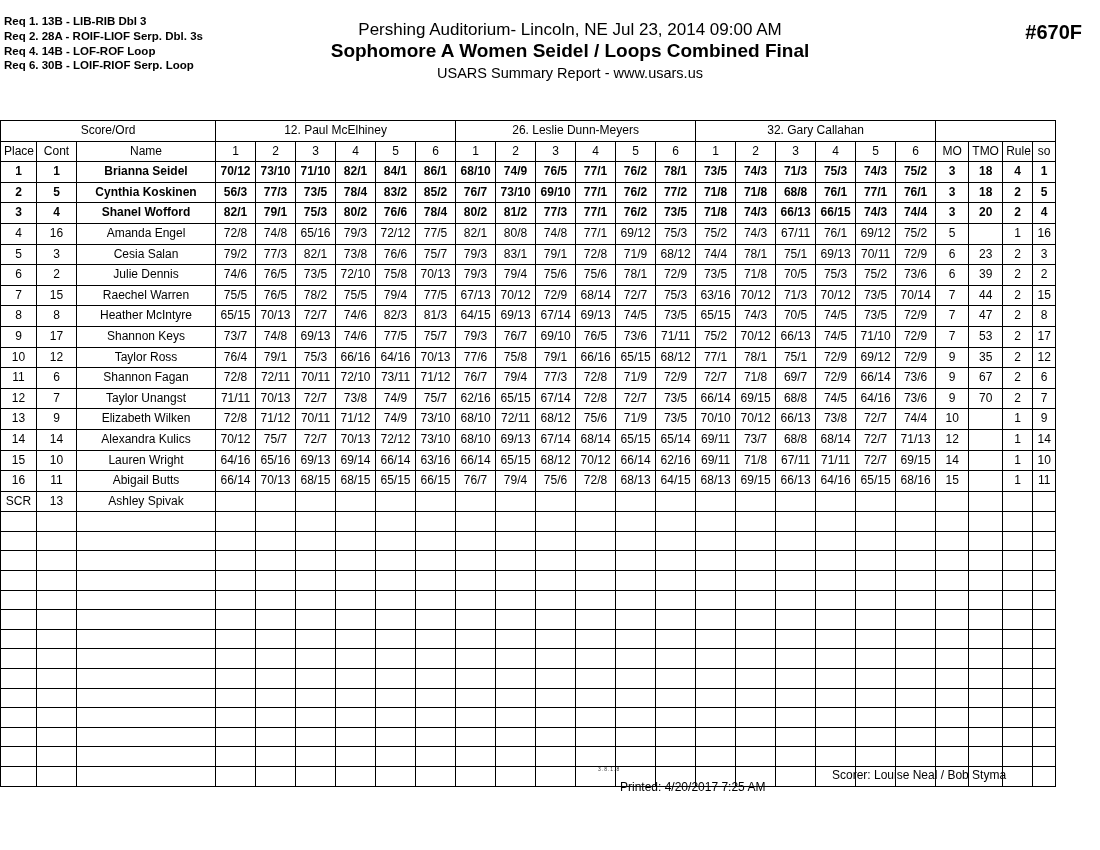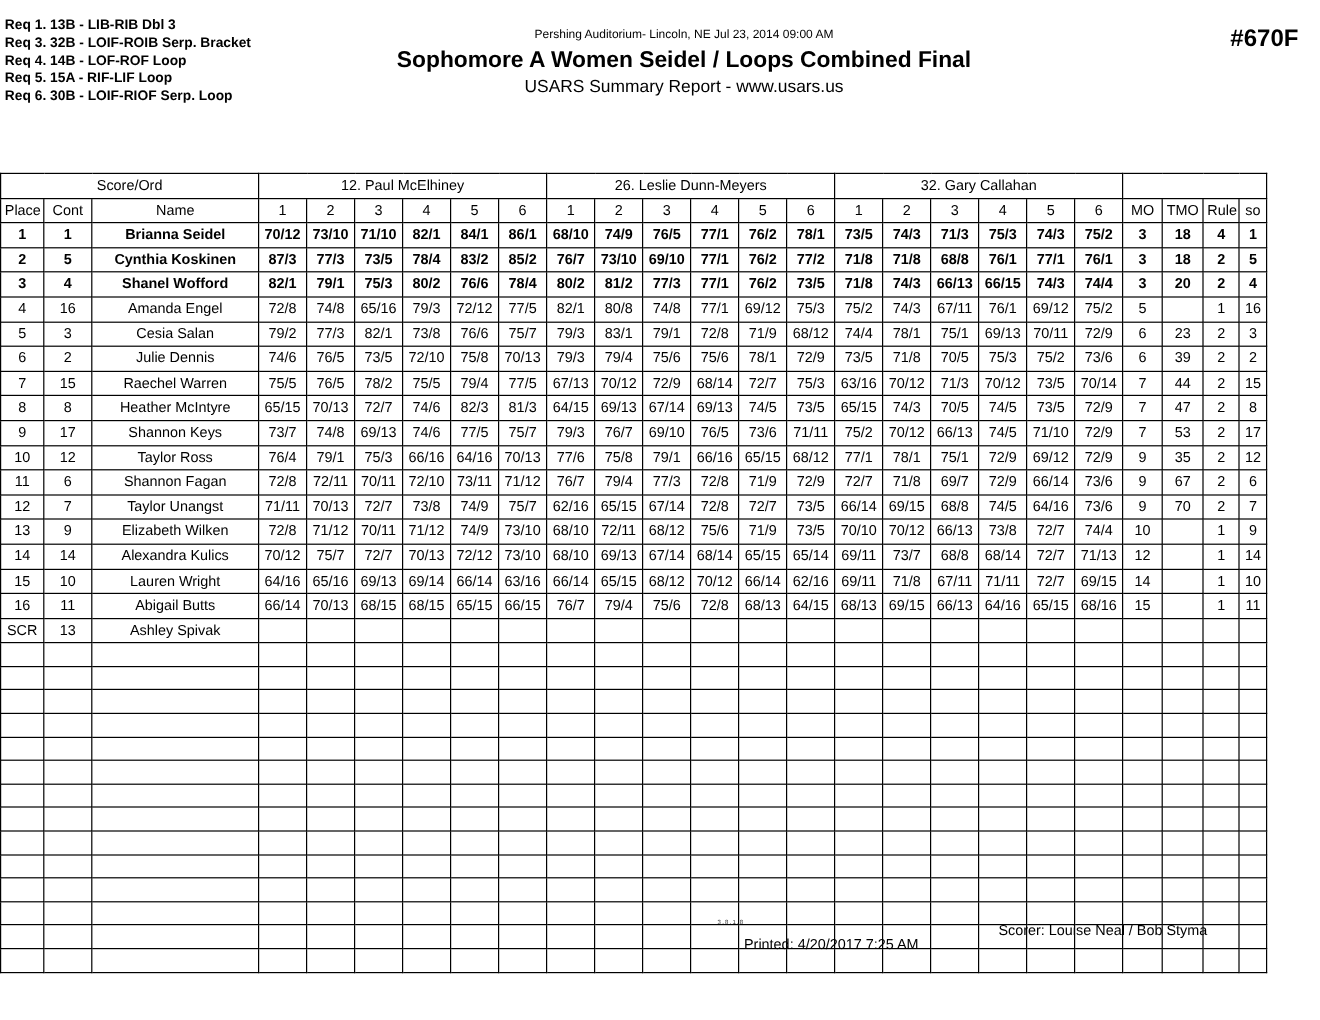--- a/index.html
+++ b/index.html
@@ -8,28 +8,28 @@
     font-family:"Liberation Sans","DejaVu Sans",sans-serif;
     color:#000;overflow:hidden;position:relative;
   }
   
   #reqs{position:absolute;left:4px;top:14px;width:340px;}
   .req-line{font-size:11.5px;line-height:14.8px;white-space:nowrap;font-weight:bold;}
 
   
   #titles{position:absolute;left:170px;top:20px;width:800px;text-align:center;}
   #t1{font-size:19px;font-weight:bold;line-height:23px;letter-spacing:0px;}
-  #t2{font-size:10px;line-height:19px;}
+  #t2{font-size:17px;line-height:19px;}
   #t3{font-size:19px;font-weight:bold;line-height:24px;}
   #t4{font-size:14.5px;line-height:21px;}
 
   #evt{position:absolute;right:18px;top:21px;font-size:20px;font-weight:bold;text-align:center;}
 
   
-  #sheet{position:absolute;left:0px;top:120px;width:1045px;margin-top:24px;}
+  #sheet{position:absolute;left:0px;top:120px;width:1045px;}
   table.grid{border-collapse:collapse;table-layout:fixed;width:1045px;}
   table.grid td,table.grid th{
     border:1px solid #000;
     font-size:12px;font-weight:normal;
     padding:0 3px;height:19.6px;line-height:19.6px;
     text-align:center;overflow:hidden;white-space:nowrap;
     box-sizing:border-box;
   }
   
   .jhead{text-align:left;font-size:10.5px;padding-left:5px;}
@@ -47,23 +47,22 @@
   #footer{position:absolute;left:0;top:768px;width:1045px;font-size:12px;}
   #printed{position:absolute;left:620px;top:0;white-space:nowrap;margin-top:12px;}
   #scorer{position:absolute;left:832px;top:0;white-space:nowrap;}
   #tiny{position:absolute;left:598px;top:-2px;font-size:5px;letter-spacing:1px;color:#333;}
 </style>
 </head>
 <body>
 
 <div id="reqs">
     <div class="req-line">Req  1.  13B - LIB-RIB Dbl 3</div>
-    <div class="req-line">Req  3.  32B - LOIF-ROIB Serp. Bracket</div>
+    <div class="req-line">Req  2.  28A - ROIF-LIOF Serp. Dbl. 3s</div>
     <div class="req-line">Req  4.  14B - LOF-ROF Loop</div>
-    <div class="req-line">Req  5.  15A - RIF-LIF Loop</div>
     <div class="req-line">Req  6.  30B - LOIF-RIOF Serp. Loop</div>
   </div>
 
 <div id="titles">
   <div id="t2">Pershing Auditorium- Lincoln, NE  Jul 23, 2014  09:00 AM</div>
   <div id="t3">Sophomore A Women Seidel / Loops Combined Final</div>
   <div id="t4">USARS Summary Report - www.usars.us</div>
 </div>
 <div id="evt">#670F</div>
 
@@ -155,21 +154,21 @@
           <td>75/2</td>
           <td class="tsep-l">3</td>
           <td>18</td>
           <td>4</td>
           <td>1</td>
         </tr>
         <tr class="bold">
           <td>2</td>
           <td>5</td>
           <td class="name">Cynthia Koskinen</td>
-          <td>87/3</td>
+          <td>56/3</td>
           <td>77/3</td>
           <td>73/5</td>
           <td>78/4</td>
           <td>83/2</td>
           <td>85/2</td>
           <td class="tsep-l">76/7</td>
           <td>73/10</td>
           <td>69/10</td>
           <td>77/1</td>
           <td>76/2</td>

